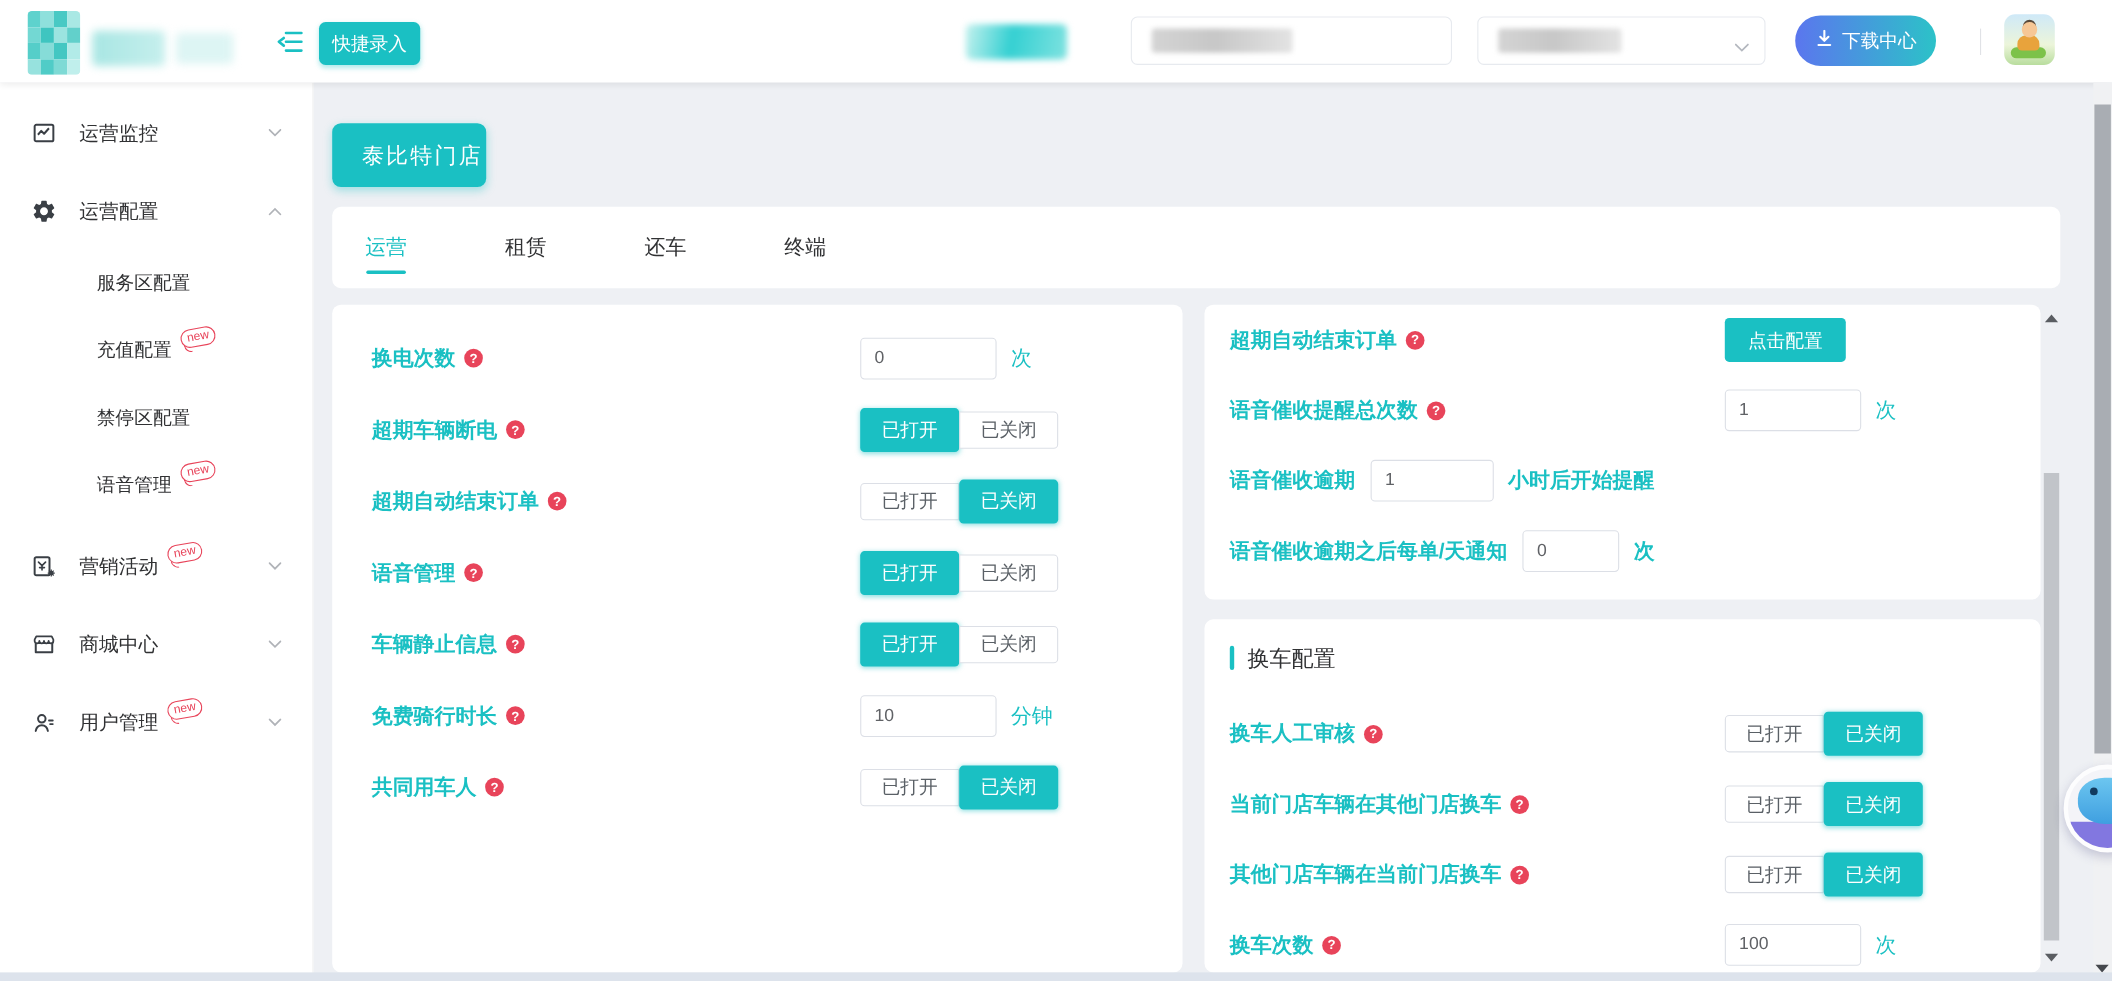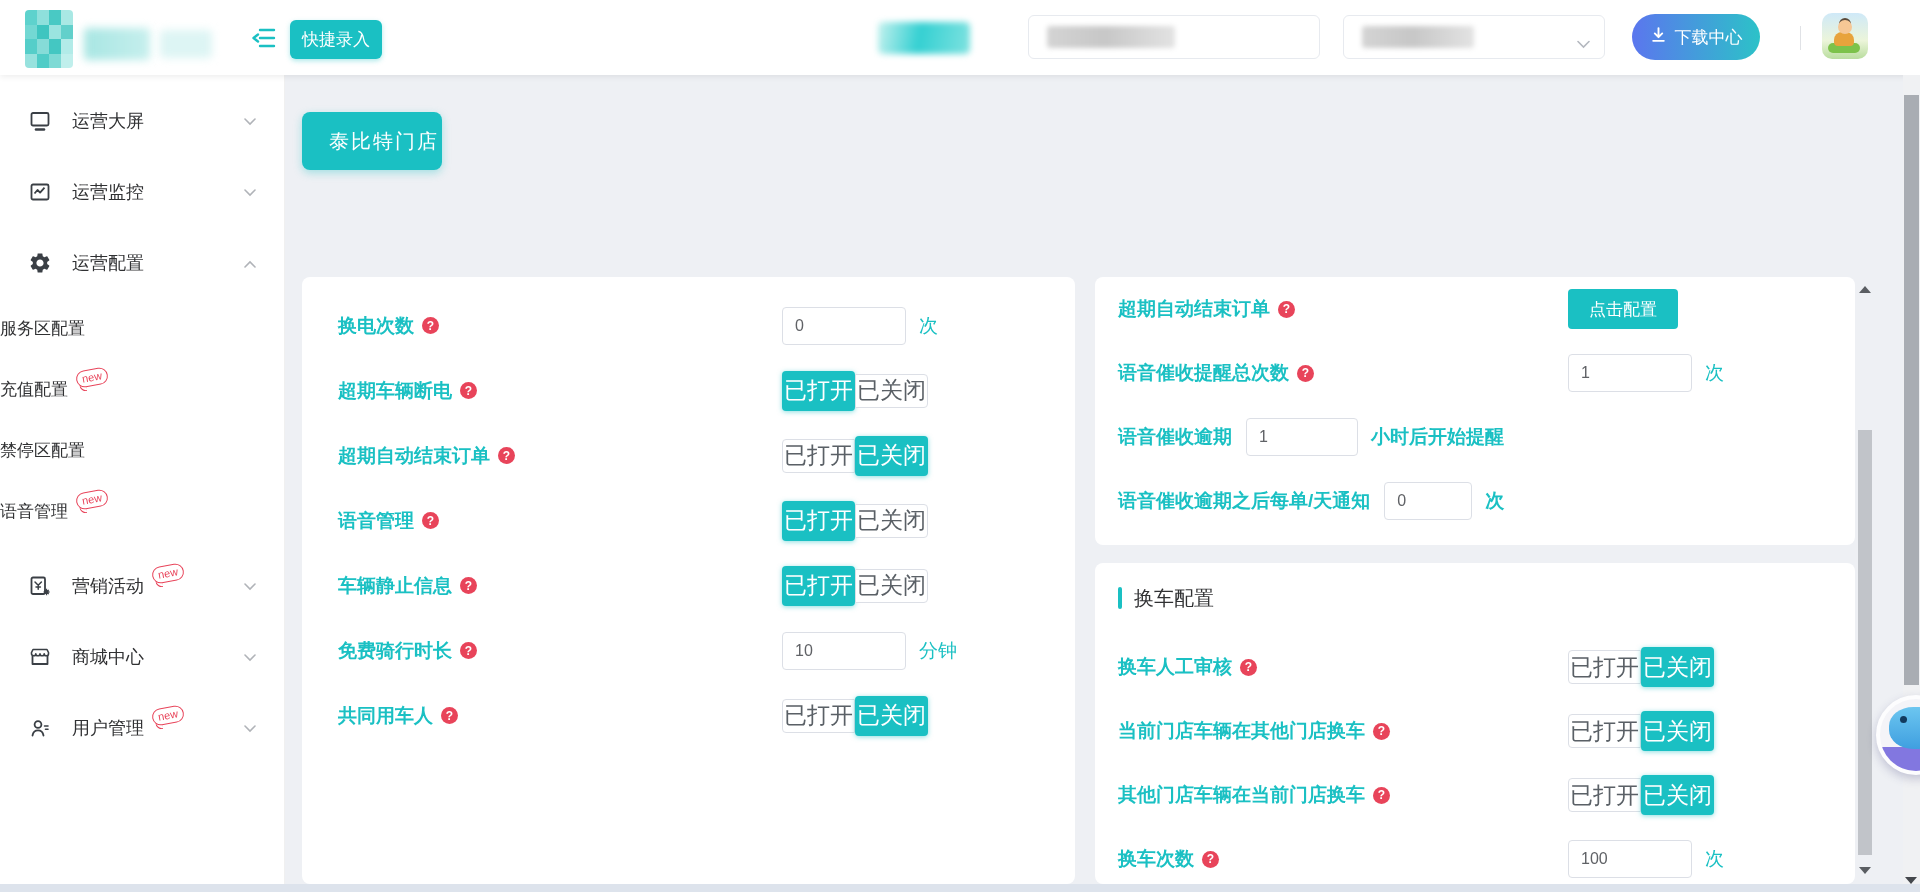--- a/index.html
+++ b/index.html
@@ -43,21 +43,21 @@
   .avatar .a-body{left:12px;top:19px;width:20px;height:14px;border-radius:8px 8px 4px 4px;background:#e8a33c;}
   .avatar .a-scooter{left:6px;top:30px;width:32px;height:10px;border-radius:6px;background:#7cc24a;}
 
   
   .sidebar{position:absolute;left:0;top:75px;width:285px;height:817px;background:#fff;border-right:1px solid #f0f0f0;z-index:10;padding-top:10px;}
   .side-item{height:71px;display:flex;align-items:center;padding-left:28px;cursor:pointer;position:relative;}
   .side-item .s-icon{width:24px;height:24px;flex:0 0 24px;}
   .side-item .s-label{margin-left:20px;font-size:18px;color:var(--text-dark);}
   .side-item .s-chev{position:absolute;right:28px;top:50%;transform:translateY(-50%);}
   .side-sub{}
-  .sub-item{height:61px;display:flex;align-items:center;font-size:17px;color:var(--text-dark);cursor:pointer;position:relative;}
+  .sub-item{height:61px;display:flex;align-items:center;padding-left:88px;font-size:17px;color:var(--text-dark);cursor:pointer;position:relative;}
   .sub-item[data-active="true"]{color:var(--accent);}
   .mt8{margin-top:8px;}
   .new-badge{display:inline-block;margin-left:8px;transform:translateY(-12px) rotate(-10deg);border:1.6px solid var(--danger);color:var(--danger);font-size:11px;line-height:15px;padding:0 5px;border-radius:9px;position:relative;background:#fff;}
   .new-badge::after{content:"";position:absolute;left:1px;bottom:-5px;width:6px;height:6px;border:1.6px solid var(--danger);border-top:none;border-right:none;border-radius:0 0 0 7px;}
 
   
   .content{position:absolute;left:285px;top:75px;width:1635px;height:817px;background:var(--bg);}
   .store-btn{position:absolute;left:17px;top:37px;width:140px;height:58px;background:var(--accent);color:#fff;border:none;border-radius:8px;font-size:20px;letter-spacing:2px;cursor:pointer;box-shadow:0 3px 8px rgba(26,192,195,.35);font-family:Liberation Sans, sans-serif;padding-left:24px;}
   .card{position:absolute;background:#fff;border-radius:8px;}
   .tabs-card{left:17px;top:113px;width:1571px;height:74px;display:flex;align-items:center;padding-left:30px;}
@@ -76,21 +76,21 @@
   .lbl-wrap.autow{width:auto;}
   .slabel{color:var(--accent);font-size:19px;font-weight:700;}
   .q{width:17px;height:17px;border-radius:50%;background:var(--danger);color:#fff;font-size:12px;font-weight:700;display:inline-flex;align-items:center;justify-content:center;margin-left:8px;cursor:pointer;flex:0 0 17px;}
   .num-input{width:124px;height:38px;border:1px solid #dcdfe6;border-radius:4px;padding:0 12px;font-size:16px;color:#606266;background:#fff;font-family:inherit;}
   .num-input.w112{width:112px;}
   .num-input.w88{width:88px;}
   .suffix{color:var(--accent);font-size:19px;margin-left:13px;}
   .suffix.strong{font-weight:700;}
   .inline-gap{margin-left:14px;}
   .toggle{display:inline-flex;align-items:center;cursor:pointer;}
-  .seg{width:73px;height:34px;display:flex;align-items:center;justify-content:center;font-size:23px;color:#5a6066;background:#fff;border:1px solid #dcdfe6;}
+  .seg{width:90px;height:34px;display:flex;align-items:center;justify-content:center;font-size:17px;color:#5a6066;background:#fff;border:1px solid #dcdfe6;}
   .seg-on{border-radius:4px 0 0 4px;border-right:none;}
   .seg-off{border-radius:0 4px 4px 0;}
   .toggle[data-state="on"] .seg-on,.toggle[data-state="off"] .seg-off{background:var(--accent);color:#fff;border:none;height:40px;border-radius:4px;box-shadow:0 1px 5px rgba(26,192,195,.5);}
   .toggle[data-state="off"] .seg-on{border-right:1px solid #dcdfe6;}
   .cfg-btn{width:110px;height:40px;background:var(--accent);color:#fff;border:none;border-radius:4px;font-size:17px;cursor:pointer;font-family:inherit;}
   .sec-title{display:flex;align-items:center;height:30px;margin-left:23px;margin-bottom:22px;}
   .sec-marker{width:4px;height:22px;background:var(--accent);border-radius:2px;margin-right:12px;}
   .sec-text{font-size:20px;color:var(--text-dark);font-weight:500;}
 
   
@@ -168,34 +168,20 @@
   <div class="hdr-divider"></div>
   <div class="avatar">
     <i class="a-scooter"></i>
       <i class="a-body"></i>
       <i class="a-head"></i>
   </div>
 </div>
 
 <div class="sidebar">
 
-  <div class="side-item">
-    <span class="s-icon">
-      <svg width="24" height="24" viewBox="0 0 24 24">
-          <rect x="3.5" y="4" width="17" height="12.5" rx="1.5" stroke="#3a3f45" stroke-width="1.8" fill="none"></rect>
-          <path d="M8 20.5h8" stroke="#3a3f45" stroke-width="2.6" stroke-linecap="round"></path>
-        </svg>
-    </span>
-    <span class="s-label">运营大屏</span>
-    <span class="s-chev">
-      <svg width="12" height="8" viewBox="0 0 12 8">
-          <path d="M1 1l5 5 5-5" stroke="#b0b3b8" stroke-width="1.6" fill="none" stroke-linecap="round"></path>
-        </svg>
-    </span>
-  </div>
 
   <div class="side-item">
     <span class="s-icon">
       <svg width="24" height="24" viewBox="0 0 24 24">
           <rect x="3.5" y="4.5" width="17" height="15" rx="1.5" stroke="#3a3f45" stroke-width="1.8" fill="none"></rect>
           <path d="M6.5 13.5l3-3.5 2.6 2.6 4.4-5" stroke="#3a3f45" stroke-width="1.8" fill="none" stroke-linejoin="round"></path>
         </svg>
     </span>
     <span class="s-label">运营监控</span>
     <span class="s-chev">
@@ -284,20 +270,34 @@
           <path d="M1 1l5 5 5-5" stroke="#b0b3b8" stroke-width="1.6" fill="none" stroke-linecap="round"></path>
         </svg>
     </span>
   </div>
 </div>
 
 <div class="content">
 
   <button class="store-btn">泰比特门店</button>
 
+  <div class="card tabs-card">
+    <div class="tab" data-active="true">
+        <span>运营</span>
+      </div>
+    <div class="tab">
+        <span>租赁</span>
+      </div>
+    <div class="tab">
+        <span>还车</span>
+      </div>
+    <div class="tab">
+        <span>终端</span>
+      </div>
+  </div>
 
   <div class="card left-card">
 
     <div class="srow">
       <div class="lbl-wrap">
           <span class="slabel">换电次数</span>
           <span class="q">?</span>
         </div>
       <input class="num-input" value="0" style="">
       <span class="suffix">次</span>

